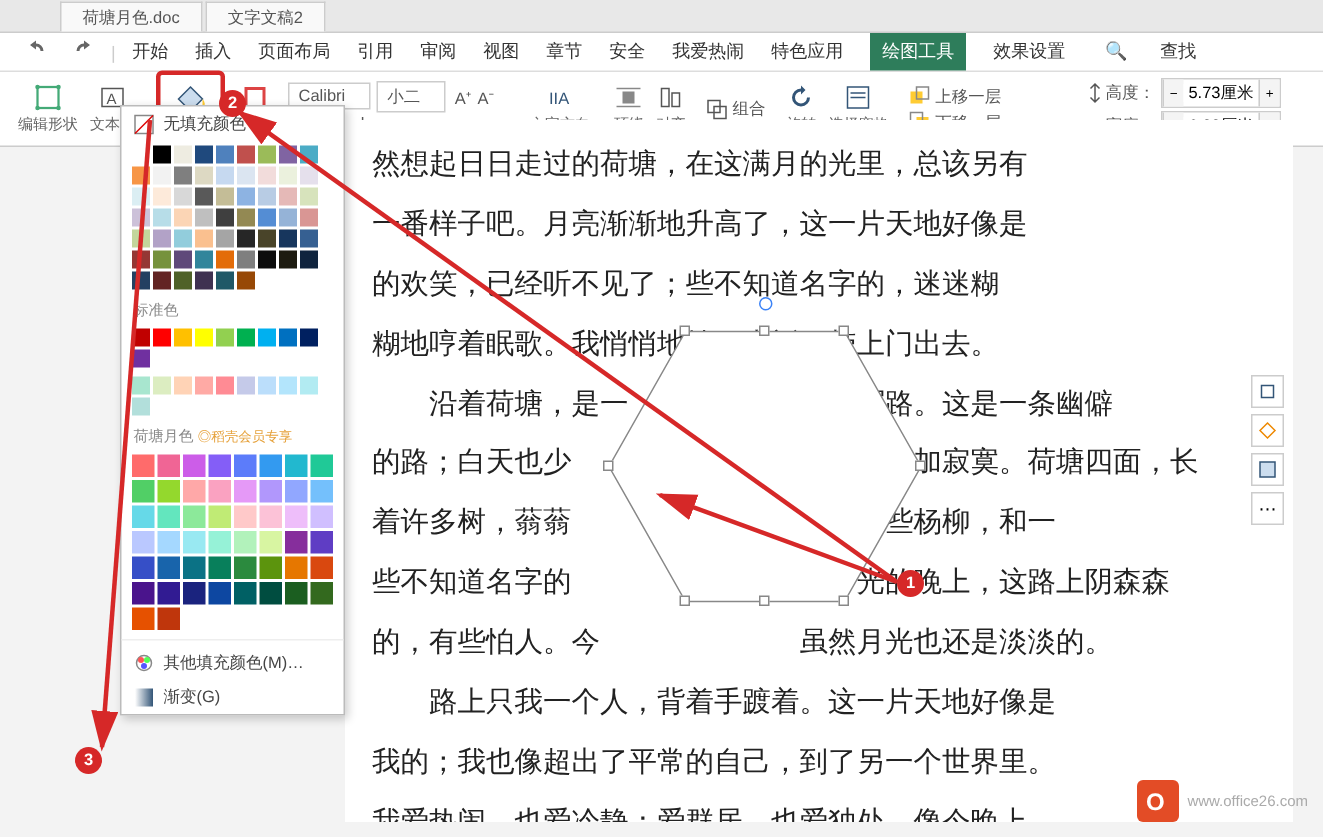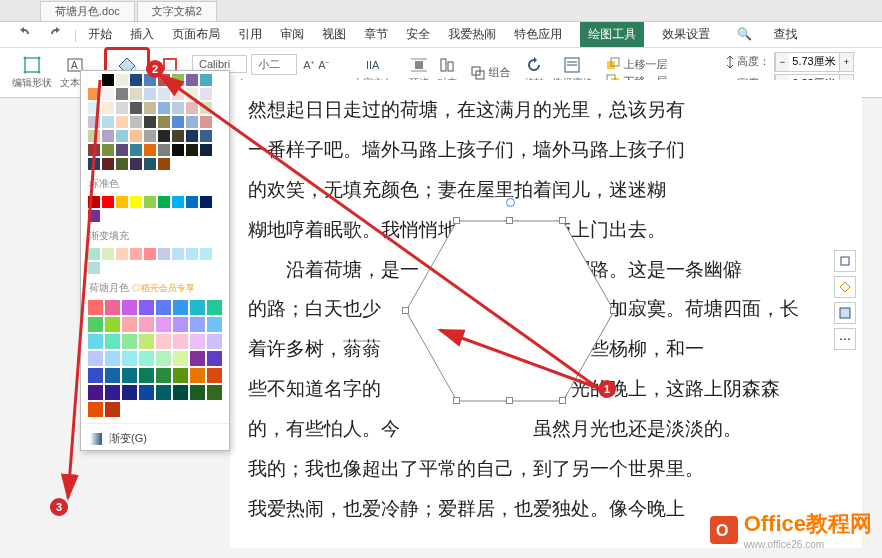--- a/index.html
+++ b/index.html
@@ -216,28 +216,29 @@
         <button>−</button>
         <input value="6.28厘米" style="">
         <button>+</button>
       </div>
     </div>
   </div>
 </div>
 
 <div class="doc-area">
   <p>然想起日日走过的荷塘，在这满月的光里，总该另有</p>
-  <p>一番样子吧。墙外马路上孩子们，墙外马路上孩子们</p>
-  <p>的欢笑，无填充颜色；妻在屋里拍着闰儿，迷迷糊</p>
+  <p>一番样子吧。月亮渐渐地升高了，这一片天地好像是</p>
+  <p>的欢笑，已经听不见了；些不知道名字的，迷迷糊</p>
   <p>糊地哼着眠歌。我悄悄地披了大衫，带上门出去。</p>
   <p>　　沿着荷塘，是一　　　　　　　煤屑路。这是一条幽僻</p>
   <p>的路；白天也少　　　　　　　　　夜晚更加寂寞。荷塘四面，长</p>
   <p>着许多树，蓊蓊　　　　　　　　　是一些杨柳，和一</p>
   <p>些不知道名字的　　　　　　　　　月光的晚上，这路上阴森森</p>
   <p>的，有些怕人。今　　　　　　　虽然月光也还是淡淡的。</p>
+  <p>　　路上只我一个人，背着手踱着。这一片天地好像是</p>
   <p>我的；我也像超出了平常的自己，到了另一个世界里。</p>
   <p>我爱热闹，也爱冷静；爱群居，也爱独处。像今晚上</p>
 
   <div class="hexagon">
     <svg width="210" height="182">
       <polygon points="52,1 158,1 209,91 158,181 52,181 1,91" fill="#fff" stroke="#888" stroke-width="1"></polygon>
     </svg>
     <div class="hx-rot"></div>
     <div class="hx-handle" style="left:48px;top:-3px"></div>
     <div class="hx-handle" style="left:154px;top:-3px"></div>
@@ -263,20 +264,27 @@
     <div>
         <svg width="14" height="14">
           <rect x="2" y="2" width="10" height="10" fill="#cde" stroke="#357"></rect>
         </svg>
       </div>
     <div>⋯</div>
   </div>
 </div>
 
 <div class="dropdown">
+  <div class="dd-item">
+    <svg class="dd-ico">
+        <rect x="1" y="1" width="12" height="12" fill="none" stroke="#888"></rect>
+        <line x1="1" y1="13" x2="13" y2="1" stroke="#d00"></line>
+      </svg>
+    <span>无填充颜色</span>
+  </div>
   <div class="palette" id="pal-theme">
       <div class="sw" style="background: rgb(255, 255, 255);"></div>
       <div class="sw" style="background: rgb(0, 0, 0);"></div>
       <div class="sw" style="background: rgb(238, 236, 225);"></div>
       <div class="sw" style="background: rgb(31, 73, 125);"></div>
       <div class="sw" style="background: rgb(79, 129, 189);"></div>
       <div class="sw" style="background: rgb(192, 80, 77);"></div>
       <div class="sw" style="background: rgb(155, 187, 89);"></div>
       <div class="sw" style="background: rgb(128, 100, 162);"></div>
       <div class="sw" style="background: rgb(75, 172, 198);"></div>
@@ -338,21 +346,20 @@
       <div class="sw" style="background: rgb(255, 0, 0);"></div>
       <div class="sw" style="background: rgb(255, 192, 0);"></div>
       <div class="sw" style="background: rgb(255, 255, 0);"></div>
       <div class="sw" style="background: rgb(146, 208, 80);"></div>
       <div class="sw" style="background: rgb(0, 176, 80);"></div>
       <div class="sw" style="background: rgb(0, 176, 240);"></div>
       <div class="sw" style="background: rgb(0, 112, 192);"></div>
       <div class="sw" style="background: rgb(0, 32, 96);"></div>
       <div class="sw" style="background: rgb(112, 48, 160);"></div>
     </div>
-  <div class="dd-sect">渐变填充</div>
   <div class="palette" id="pal-grad">
       <div class="sw" style="background: rgb(168, 230, 207);"></div>
       <div class="sw" style="background: rgb(220, 237, 193);"></div>
       <div class="sw" style="background: rgb(255, 211, 182);"></div>
       <div class="sw" style="background: rgb(255, 170, 165);"></div>
       <div class="sw" style="background: rgb(255, 139, 148);"></div>
       <div class="sw" style="background: rgb(197, 202, 233);"></div>
       <div class="sw" style="background: rgb(187, 222, 251);"></div>
       <div class="sw" style="background: rgb(179, 229, 252);"></div>
       <div class="sw" style="background: rgb(178, 235, 242);"></div>
@@ -407,20 +414,29 @@
       <div class="sw-lg" style="background: rgb(0, 96, 100);"></div>
       <div class="sw-lg" style="background: rgb(0, 77, 64);"></div>
       <div class="sw-lg" style="background: rgb(27, 94, 32);"></div>
       <div class="sw-lg" style="background: rgb(51, 105, 30);"></div>
       <div class="sw-lg" style="background: rgb(230, 81, 0);"></div>
       <div class="sw-lg" style="background: rgb(191, 54, 12);"></div>
     </div>
   <div class="dd-hr"></div>
   <div class="dd-item">
       <svg class="dd-ico">
+        <circle cx="7" cy="7" r="5" fill="none" stroke="#888"></circle>
+        <circle cx="5" cy="5" r="2" fill="#f55"></circle>
+        <circle cx="9" cy="5" r="2" fill="#5f5"></circle>
+        <circle cx="7" cy="9" r="2" fill="#55f"></circle>
+      </svg>
+      <span>其他填充颜色(M)…</span>
+    </div>
+  <div class="dd-item">
+      <svg class="dd-ico">
         <defs>
           <linearGradient id="g1">
             <stop offset="0" stop-color="#fff"></stop>
             <stop offset="1" stop-color="#357"></stop>
           </linearGradient>
         </defs>
         <rect x="1" y="1" width="12" height="12" fill="url(#g1)"></rect>
       </svg>
       <span>渐变(G)</span>
     </div>
@@ -441,16 +457,15 @@
   <line x1="100" y1="80" x2="68" y2="498" stroke="#d62828" stroke-width="3" marker-end="url(#ah)"></line>
   <line x1="598" y1="388" x2="440" y2="330" stroke="#d62828" stroke-width="3" marker-end="url(#ah)"></line>
 </svg>
 
 <div class="wm">
   <svg width="32" height="32" style="margin-right:4px">
       <rect x="2" y="2" width="28" height="28" rx="4" fill="#e34c26"></rect>
       <text x="8" y="22" font-size="16" fill="#fff" font-weight="bold">O</text>
     </svg>
   <div>
-    <span>Office教程网</span>
     <small>www.office26.com</small>
   </div>
 </div>
 
 </body></html>

